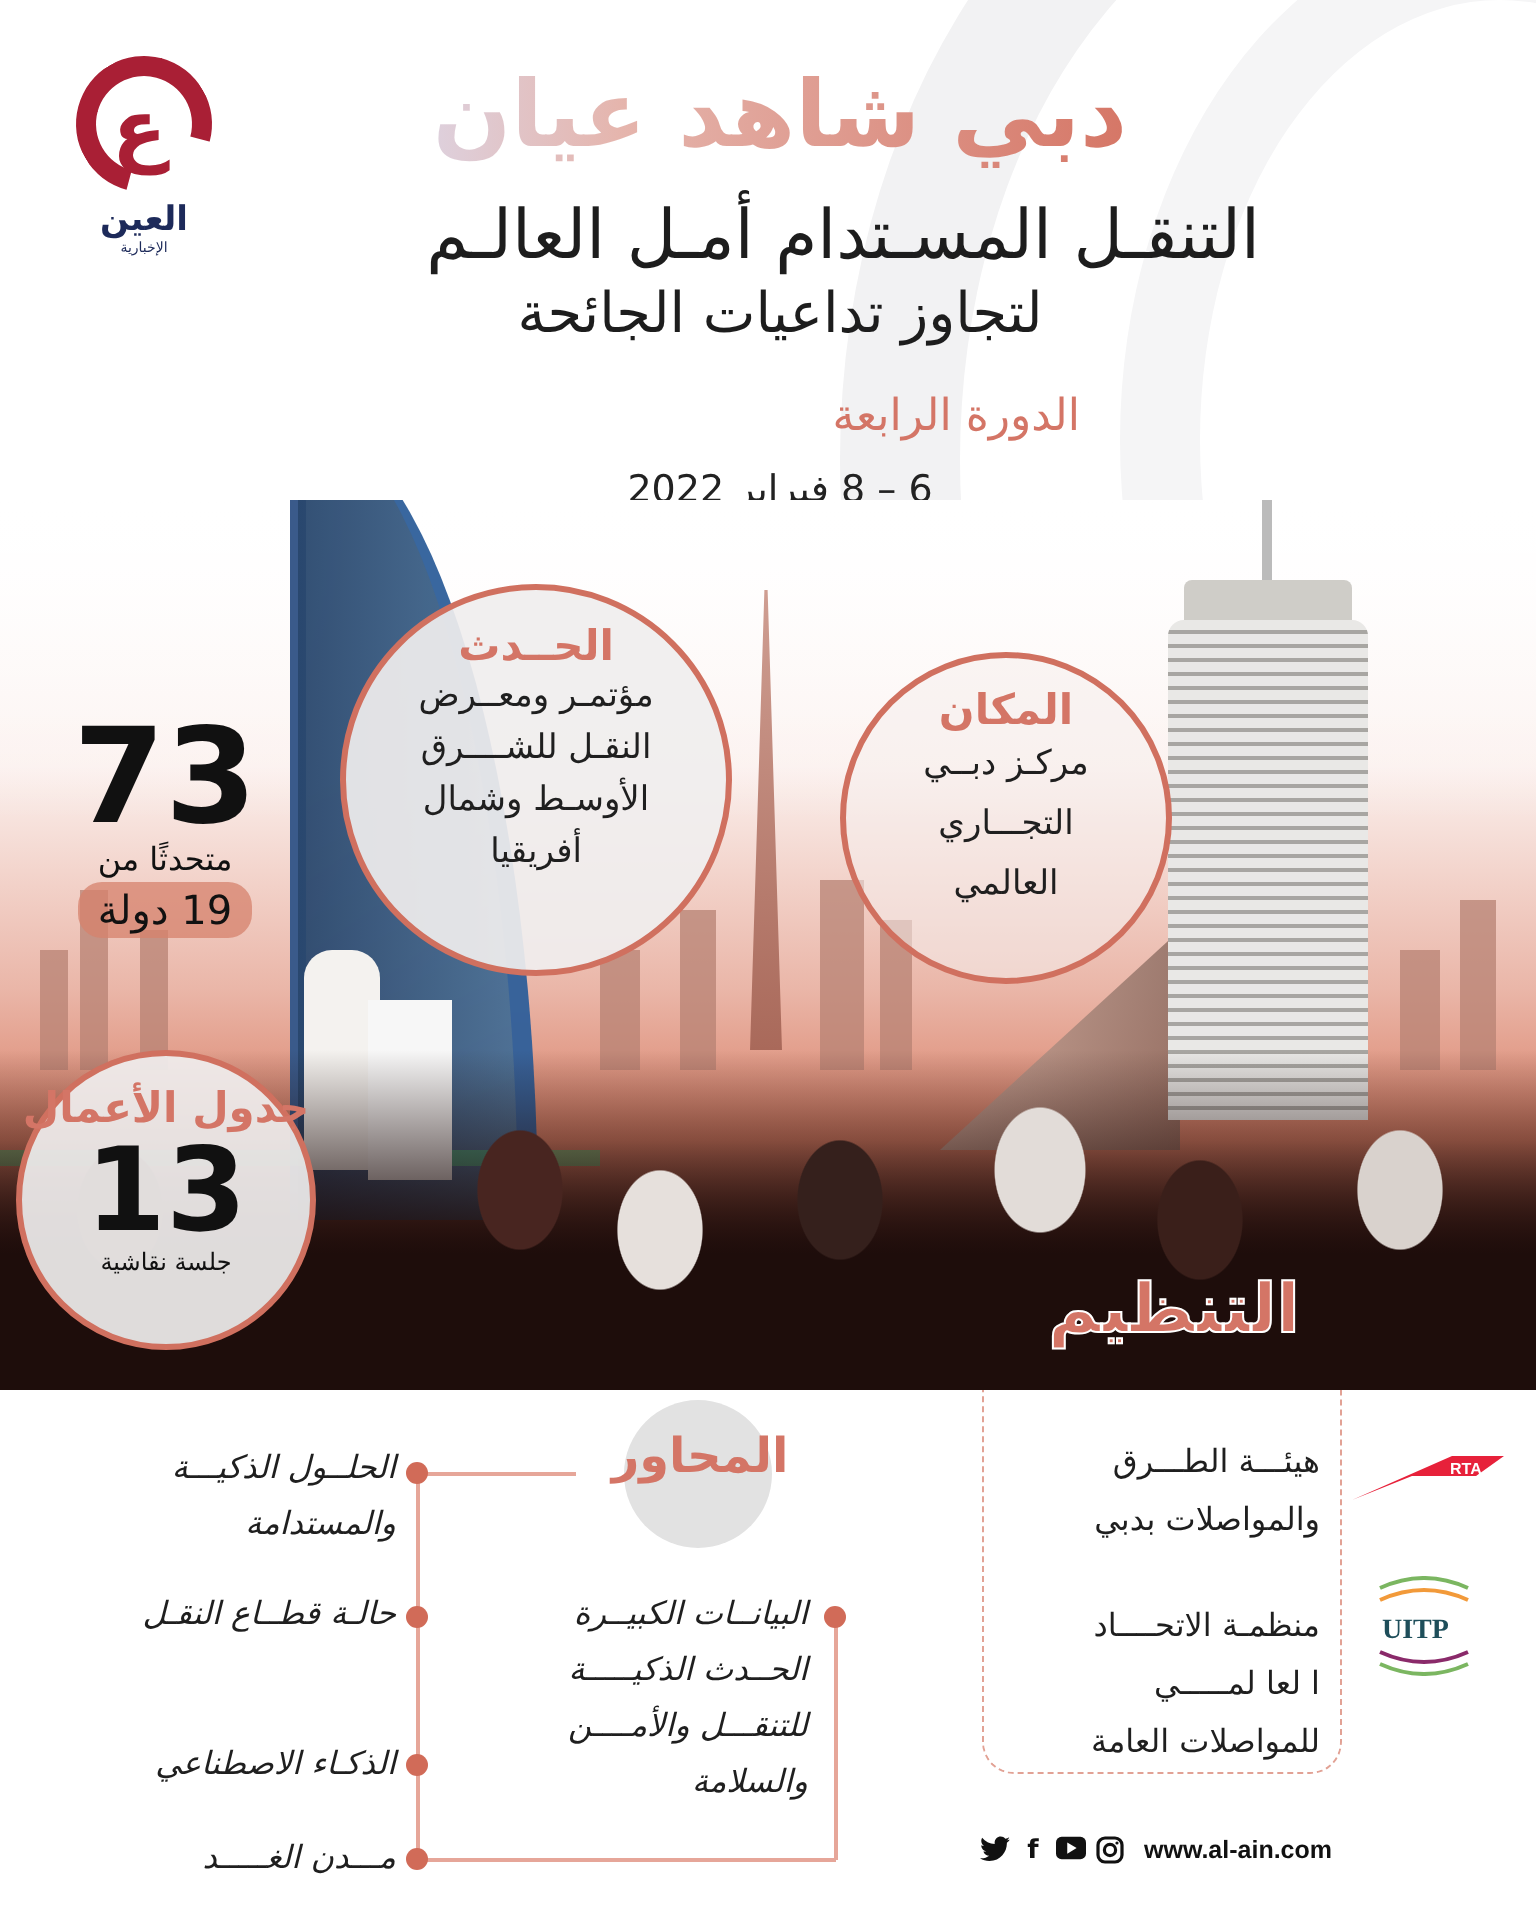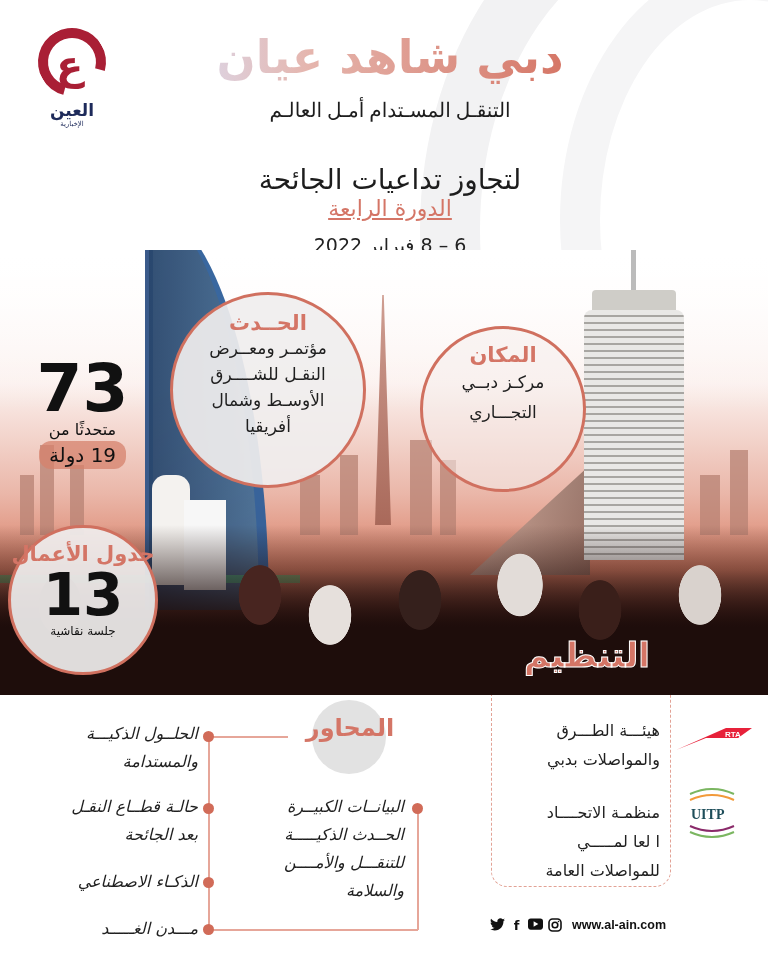--- a/index.html
+++ b/index.html
@@ -13,23 +13,23 @@
 
   
   .logo { position: absolute; left: 34px; top: 28px; width: 76px; direction: ltr; text-align: center; }
   .logo-ring { width: 68px; height: 68px; border-radius: 50%; border: 10px solid #a91f35; border-bottom-color: transparent; margin: 0 auto; position: relative; transform: rotate(-30deg); }
   .logo-glyph { position: absolute; left: 22px; top: 14px; font-size: 40px; font-weight: bold; color: #a91f35; font-family: "DejaVu Sans", sans-serif; }
   .logo-name { display: block; font-size: 17px; font-weight: bold; color: #1d2a5a; margin-top: 4px; direction: rtl; }
   .logo-sub { display: block; font-size: 7px; color: #1d2a5a; direction: rtl; }
 
   
   .h-title { position: absolute; left: 190px; top: 30px; width: 400px; text-align: center; font-size: 46px; font-weight: bold; color: #d8786a; background: linear-gradient(to left, #d4705f, #e5b5ad 70%, #dcd8ea); -webkit-background-clip: text; background-clip: text; -webkit-text-fill-color: transparent; }
-  .h-sub1 { position: absolute; left: 150px; top: 98px; width: 480px; text-align: center; font-size: 20px; color: #1d1d1d; font-family: Liberation Serif, serif; }
-  .h-sub2 { position: absolute; left: 150px; top: 140px; width: 480px; text-align: center; font-size: 28px; color: #1d1d1d; margin-top: 23px; }
-  .h-edition { position: absolute; left: 240px; top: 196px; width: 300px; text-align: center; font-size: 22px; color: #d47566; text-decoration: underline; }
+  .h-sub1 { position: absolute; left: 150px; top: 98px; width: 480px; font-size: 34px; color: #1d1d1d; }
+  .h-sub2 { position: absolute; left: 150px; top: 140px; width: 480px; text-align: center; font-size: 28px; color: #1d1d1d; }
+  .h-edition { position: absolute; left: 240px; top: 196px; width: 300px; text-align: right; font-size: 22px; color: #d47566; }
   .h-date { position: absolute; left: 240px; top: 234px; width: 300px; text-align: center; font-size: 19px; color: #222; }
 
   
   .scene { position: absolute; left: 0; top: 250px; width: 768px; height: 445px; overflow: hidden;
     background: linear-gradient(to bottom, #ffffff 0%, #fbf0ed 30%, #eab6a8 55%, #d97f66 72%, #5a2a22 84%, #2a1412 100%); }
   .haze { position: absolute; left: 0; top: 0; width: 100%; height: 160px; background: linear-gradient(to bottom, #ffffff, rgba(255,255,255,0)); }
   .skyline { position: absolute; bottom: 160px; width: 14px; background: #b78273; opacity: .75; }
   .burj-khalifa { position: absolute; left: 375px; bottom: 170px; width: 16px; height: 230px; background: linear-gradient(#cf9e92, #a9695a); clip-path: polygon(45% 0, 55% 0, 100% 100%, 0 100%); }
   .burj-arab { position: absolute; left: 135px; top: -60px; width: 140px; height: 420px; }
   .arab-mast { position: absolute; left: 10px; top: 0; width: 8px; height: 420px; background: #3a5a8a; }
@@ -146,20 +146,21 @@
     <span class="c-line">مؤتمـر ومعــرض</span>
     <span class="c-line">النقـل للشــــرق</span>
     <span class="c-line">الأوسـط وشمال</span>
     <span class="c-line">أفريقيا</span>
   </div>
 
   <div class="circle circ-venue">
     <span class="c-head">المكان</span>
     <span class="c-line">مركـز دبــي</span>
     <span class="c-line">التجـــاري</span>
+    <span class="c-line">العالمي</span>
   </div>
 
   <div class="participants">
     <span class="p-num">73</span>
     <span class="p-from">متحدثًا من</span>
     <span class="p-countries">19 دولة</span>
   </div>
 
   <div class="circle circ-agenda">
     <span class="c-head">جدول الأعمال</span>
@@ -181,21 +182,20 @@
   <div class="dot" style="left:203px;top:877px"></div>
   <div class="dot" style="left:203px;top:924px"></div>
   <div class="dot" style="left:412px;top:803px"></div>
 
   <div class="axis-item" style="left:30px;top:720px;width:168px">
     <div>الحلــول الذكيـــة</div>
     <div>والمستدامة</div>
   </div>
   <div class="axis-item" style="left:30px;top:793px;width:168px">
     <div>حالـة قطــاع النقـل</div>
-    <div>بعد الجائحة</div>
   </div>
   <div class="axis-item" style="left:30px;top:868px;width:168px">
     <div>الذكـاء الاصطناعي</div>
   </div>
   <div class="axis-item" style="left:30px;top:915px;width:168px">
     <div>مـــدن الغـــــد</div>
   </div>
   <div class="axis-item" style="left:236px;top:793px;width:168px">
     <div>البيانــات الكبيــرة</div>
     <div>الحــدث الذكيـــــة</div>

